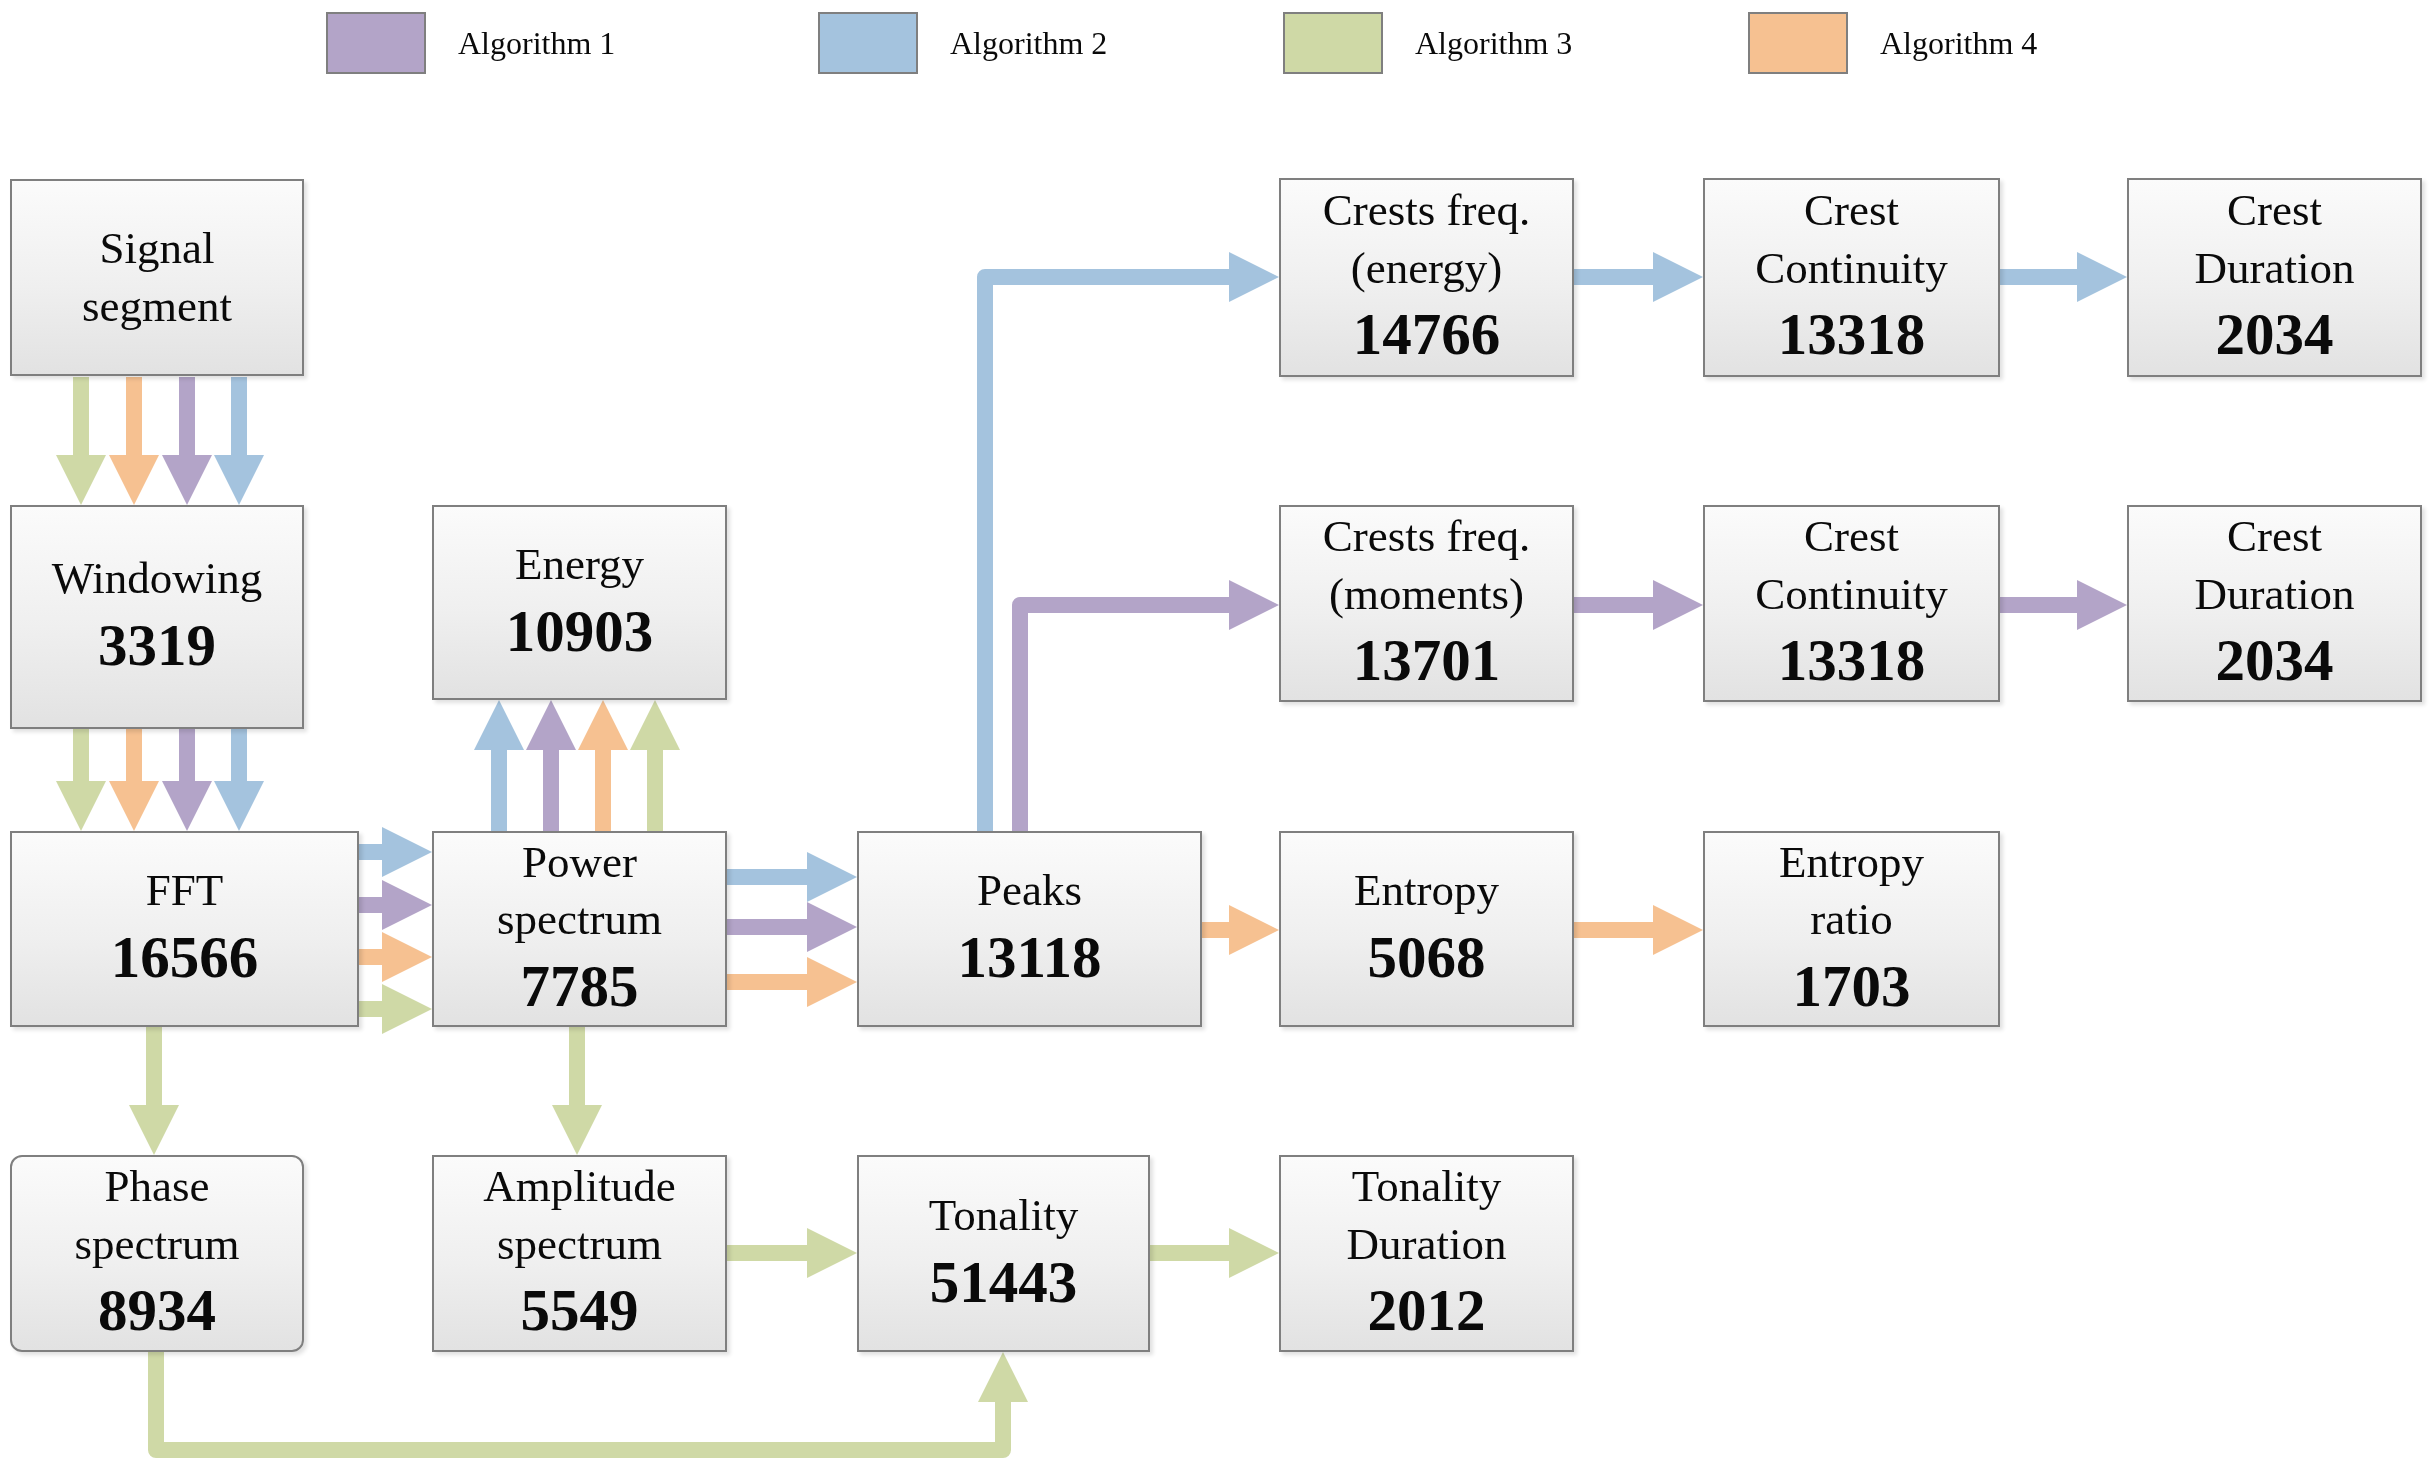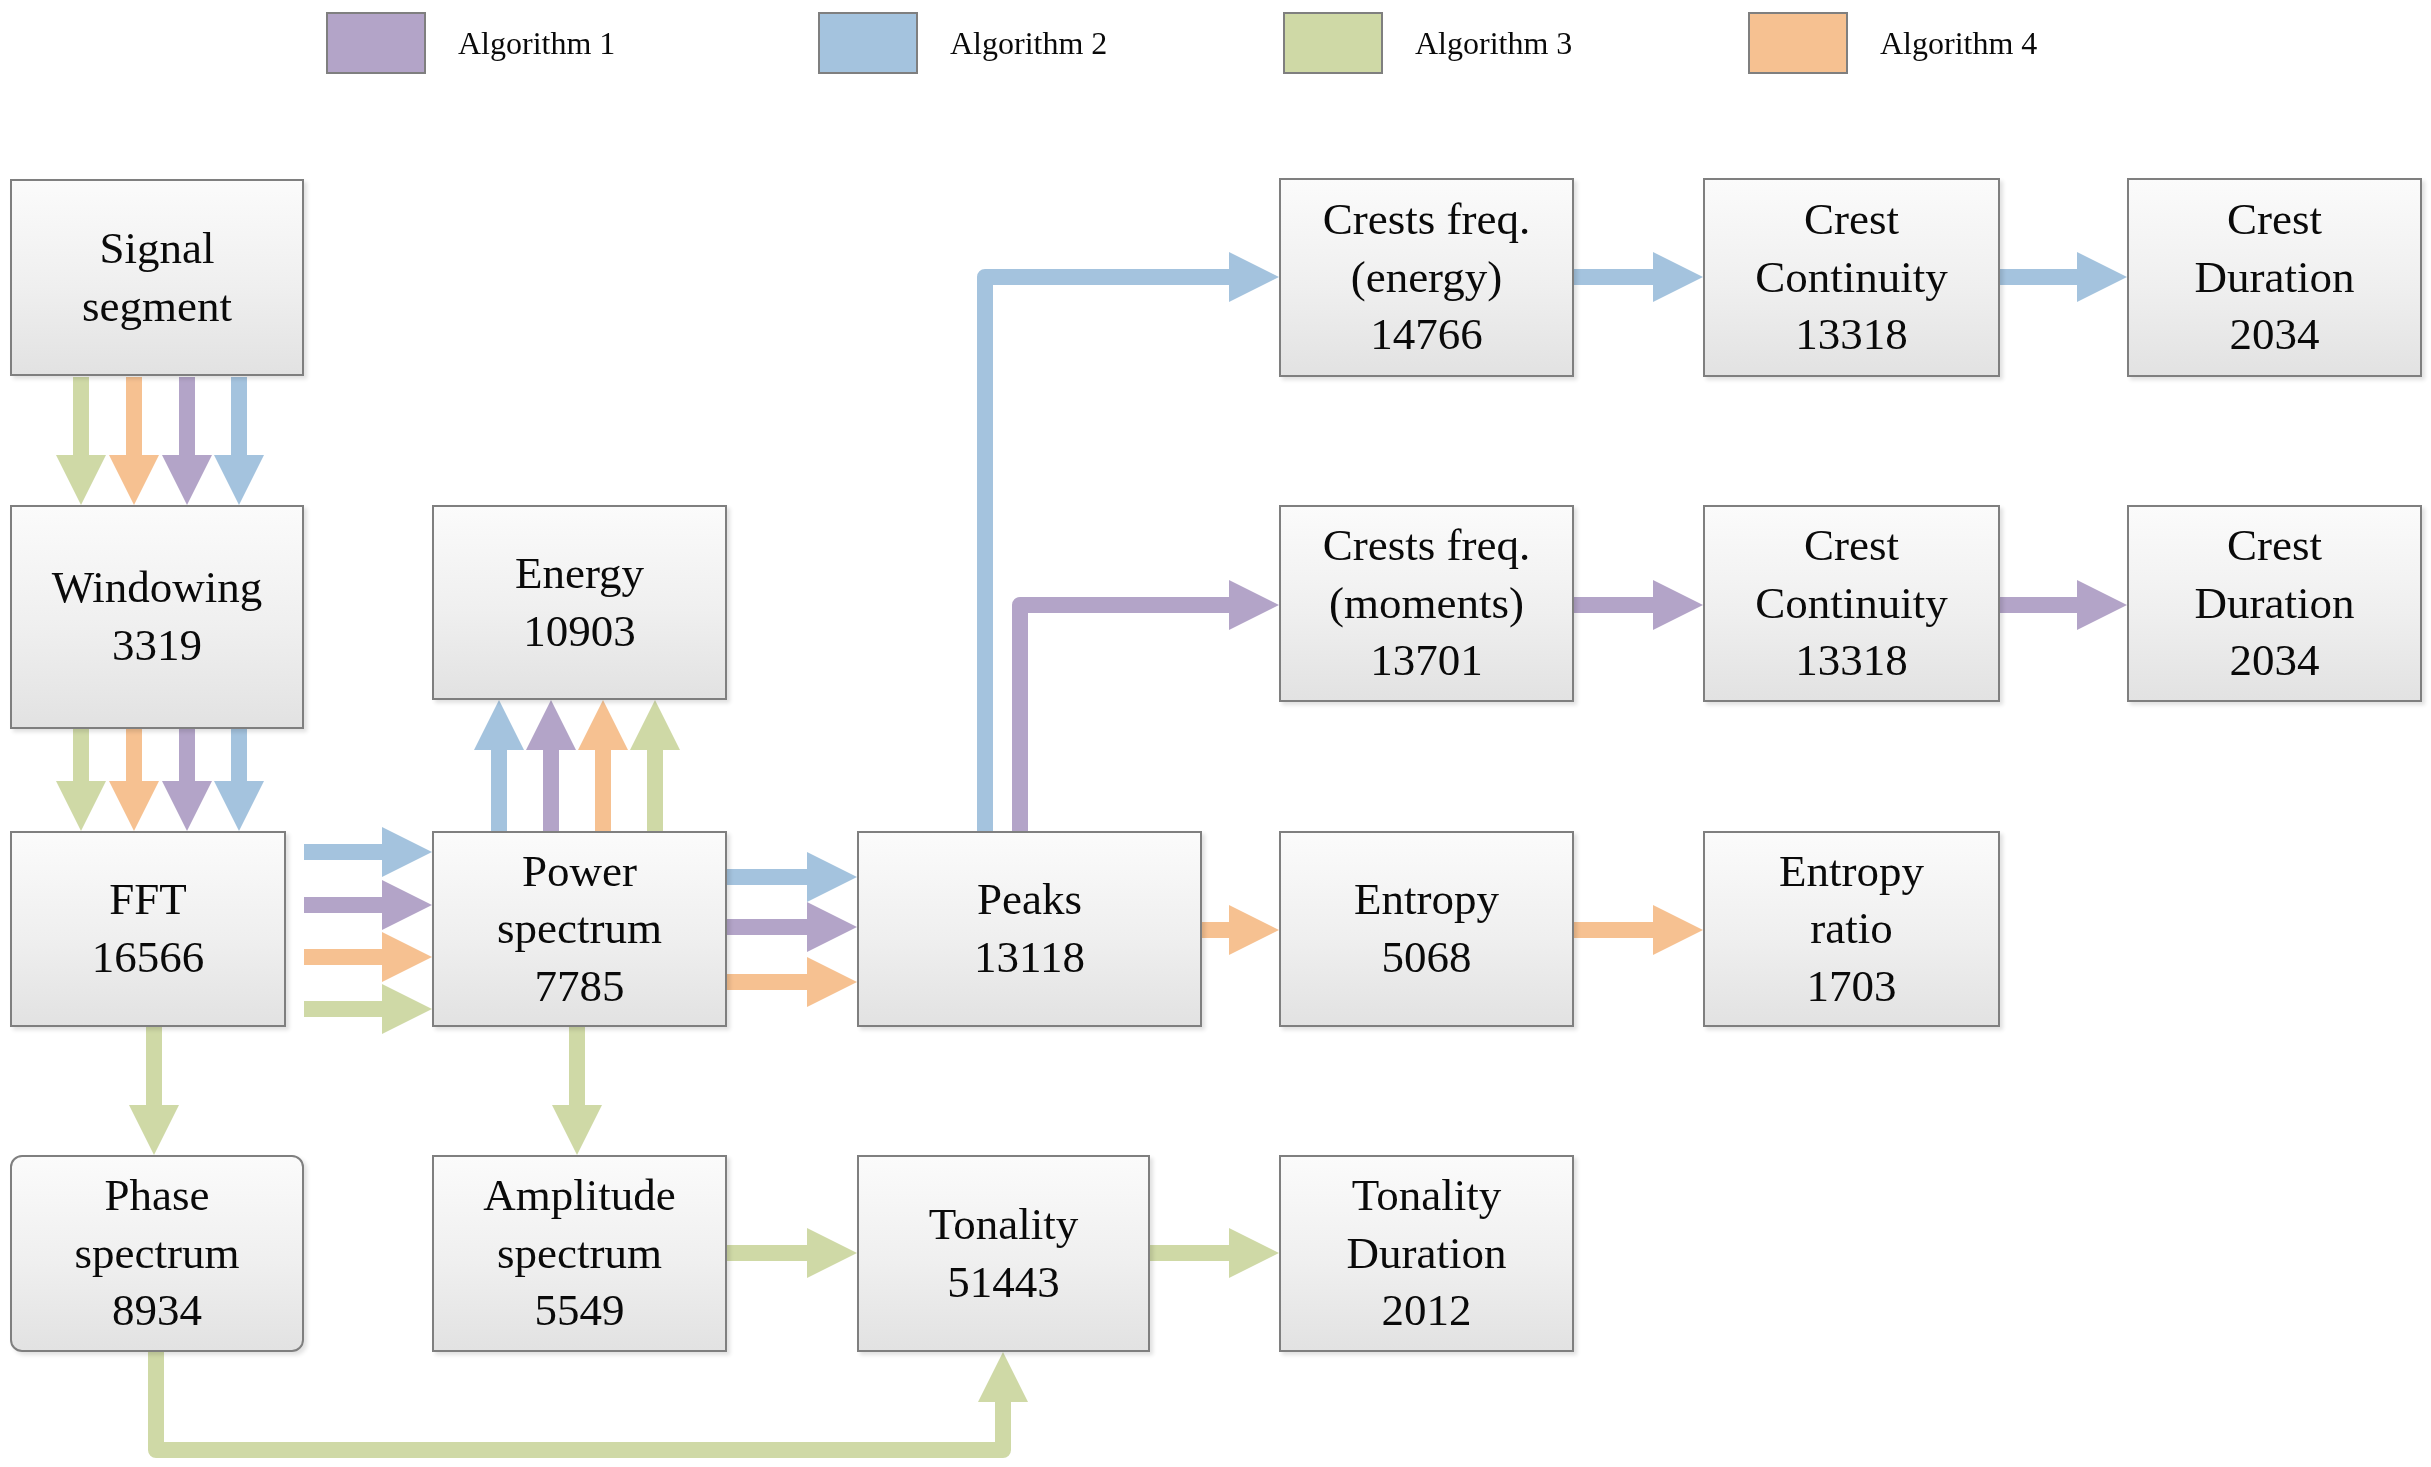--- a/index.html
+++ b/index.html
@@ -60,23 +60,23 @@
     justify-content: center;
     text-align: center;
     color: #0a0a0a;
   }
   .node-label {
     font-size: 45px;
     line-height: 1.28;
     white-space: pre-line;
   }
   .node-value {
-    font-size: 45px;
+    font-size: 59px;
     line-height: 1.28;
-    font-weight: 400;
+    font-weight: 700;
   }
 </style>
 </head>
 <body>
 
 <div class="canvas">
   <svg id="edges-layer" viewBox="0 0 2431 1467" xmlns="http://www.w3.org/2000/svg">
       <g>
         <polyline points="81,377 81,455" fill="none" stroke="#cfd9a6" stroke-width="16" stroke-linejoin="round"></polyline>
         <polygon points="81,505 56,455 106,455" fill="#cfd9a6"></polygon>
@@ -226,21 +226,21 @@
     </div>
   <div id="nodes-layer">
       <div class="node" style="left: 10px; top: 179px; width: 294px; height: 197px;">
         <div class="node-label">Signal
 segment</div>
       </div>
       <div class="node" style="left: 10px; top: 505px; width: 294px; height: 224px;">
         <div class="node-label">Windowing</div>
         <div class="node-value">3319</div>
       </div>
-      <div class="node" style="left: 10px; top: 831px; width: 276px; height: 196px;">
+      <div class="node" style="left: 10px; top: 831px; width: 349px; height: 196px;">
         <div class="node-label">FFT</div>
         <div class="node-value">16566</div>
       </div>
       <div class="node" style="left: 10px; top: 1155px; width: 294px; height: 197px; border-radius: 12px;">
         <div class="node-label">Phase
 spectrum</div>
         <div class="node-value">8934</div>
       </div>
       <div class="node" style="left: 432px; top: 505px; width: 295px; height: 195px;">
         <div class="node-label">Energy</div>

